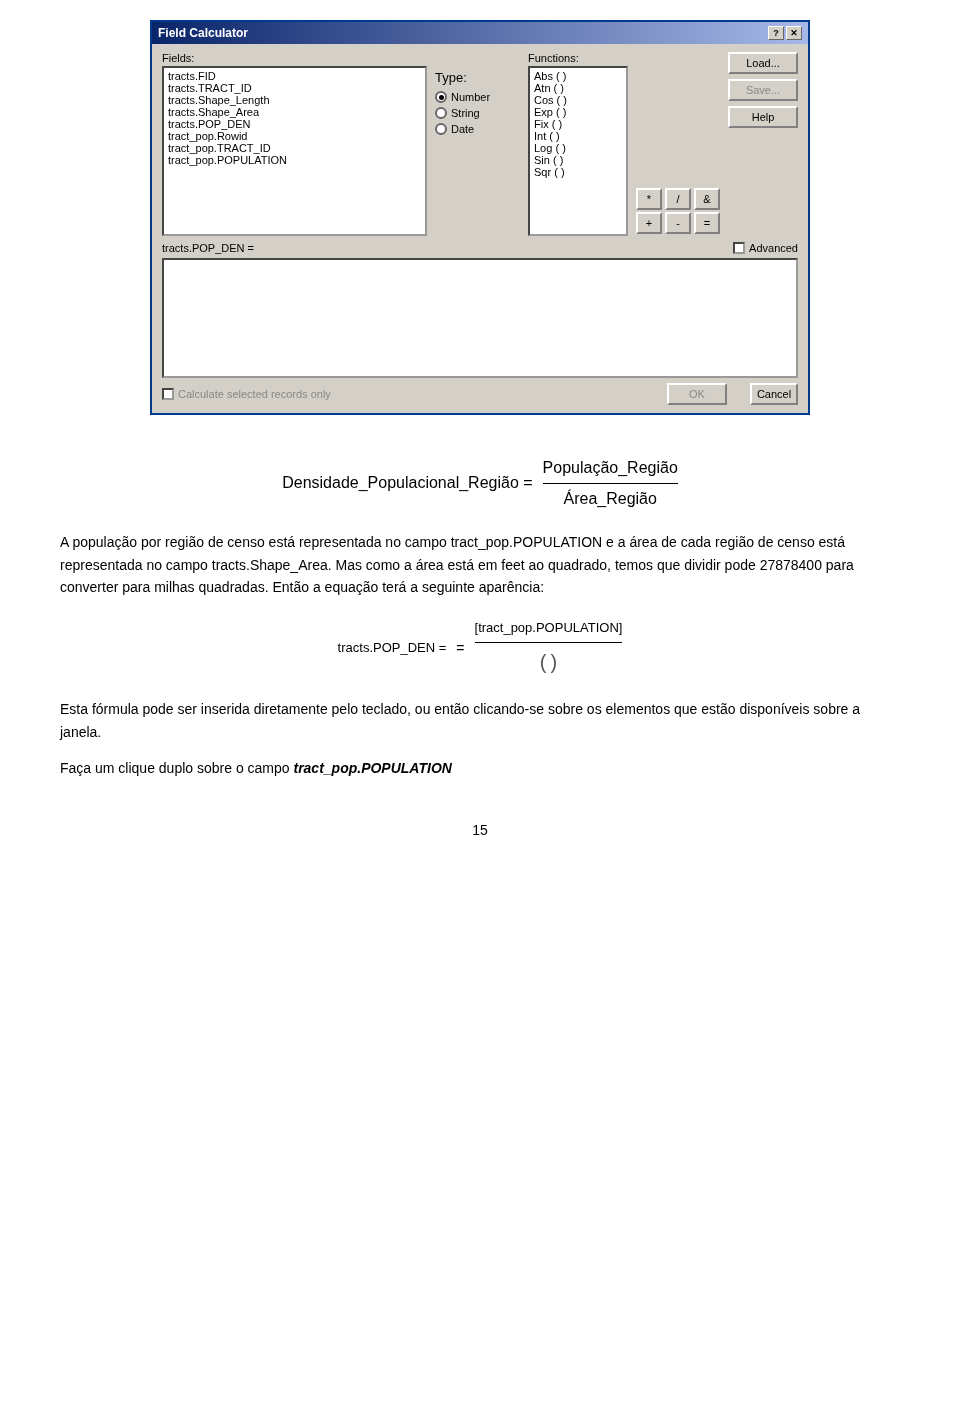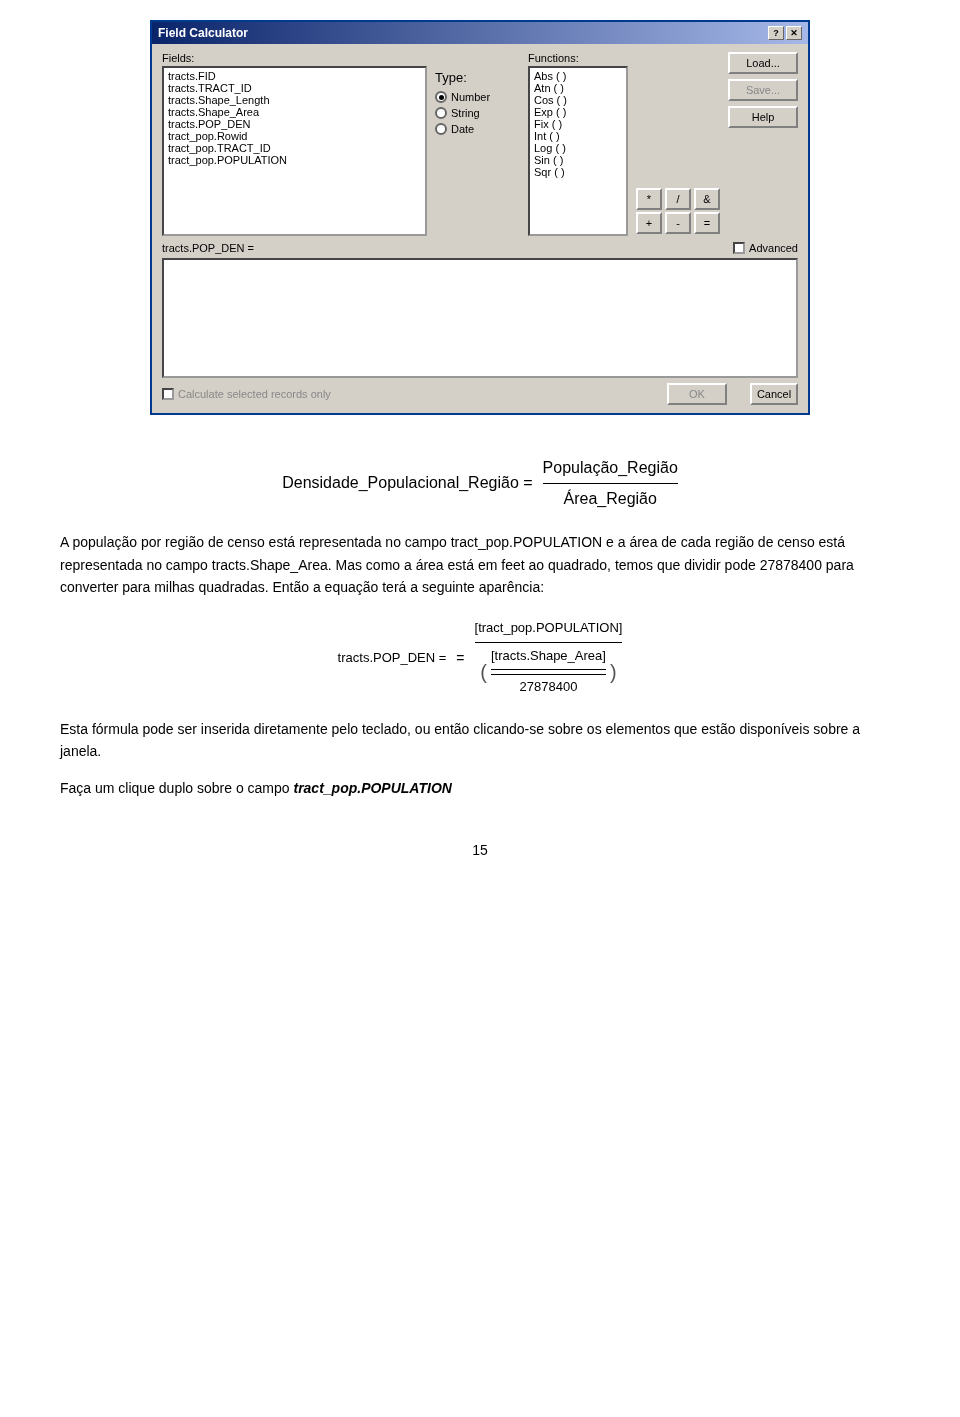--- a/index.html
+++ b/index.html
@@ -477,25 +477,20 @@
   <p class="para">A população por região de censo está representada no campo tract_pop.POPULATION e a área de cada região de censo está representada no campo tracts.Shape_Area. Mas como a área está em feet ao quadrado, temos que dividir pode 27878400 para converter para milhas quadradas. Então a equação terá a seguinte aparência:</p>
 
   <div class="formula-complex">
     <span style="font-size:13px;">tracts.POP_DEN =</span>
     <span style="font-size:14px;">=</span>
     <div class="complex-rhs">
       <div class="complex-numerator">[tract_pop.POPULATION]</div>
       <hr style="width:100%; border:none; border-top:1px solid #000; margin: 3px 0;">
       <div style="display:flex; align-items:center; gap:4px;">
         <span style="font-size:20px; color:#555; font-weight:300;">(</span>
-        <div class="denom-fraction">
-          <div class="denom-num">[tracts.Shape_Area]</div>
-          <hr style="width:100%; border:none; border-top:1px solid #000; margin: 2px 0;">
-          <div class="denom-den">27878400</div>
-        </div>
         <span style="font-size:20px; color:#555; font-weight:300;">)</span>
       </div>
     </div>
   </div>
 
   <p class="para">Esta fórmula pode ser inserida diretamente pelo teclado, ou então clicando-se sobre os elementos que estão disponíveis sobre a janela.</p>
 
   <p class="para">
     <span>Faça um clique duplo sobre o campo </span><span class="italic-bold">tract_pop.POPULATION</span>
   </p>

